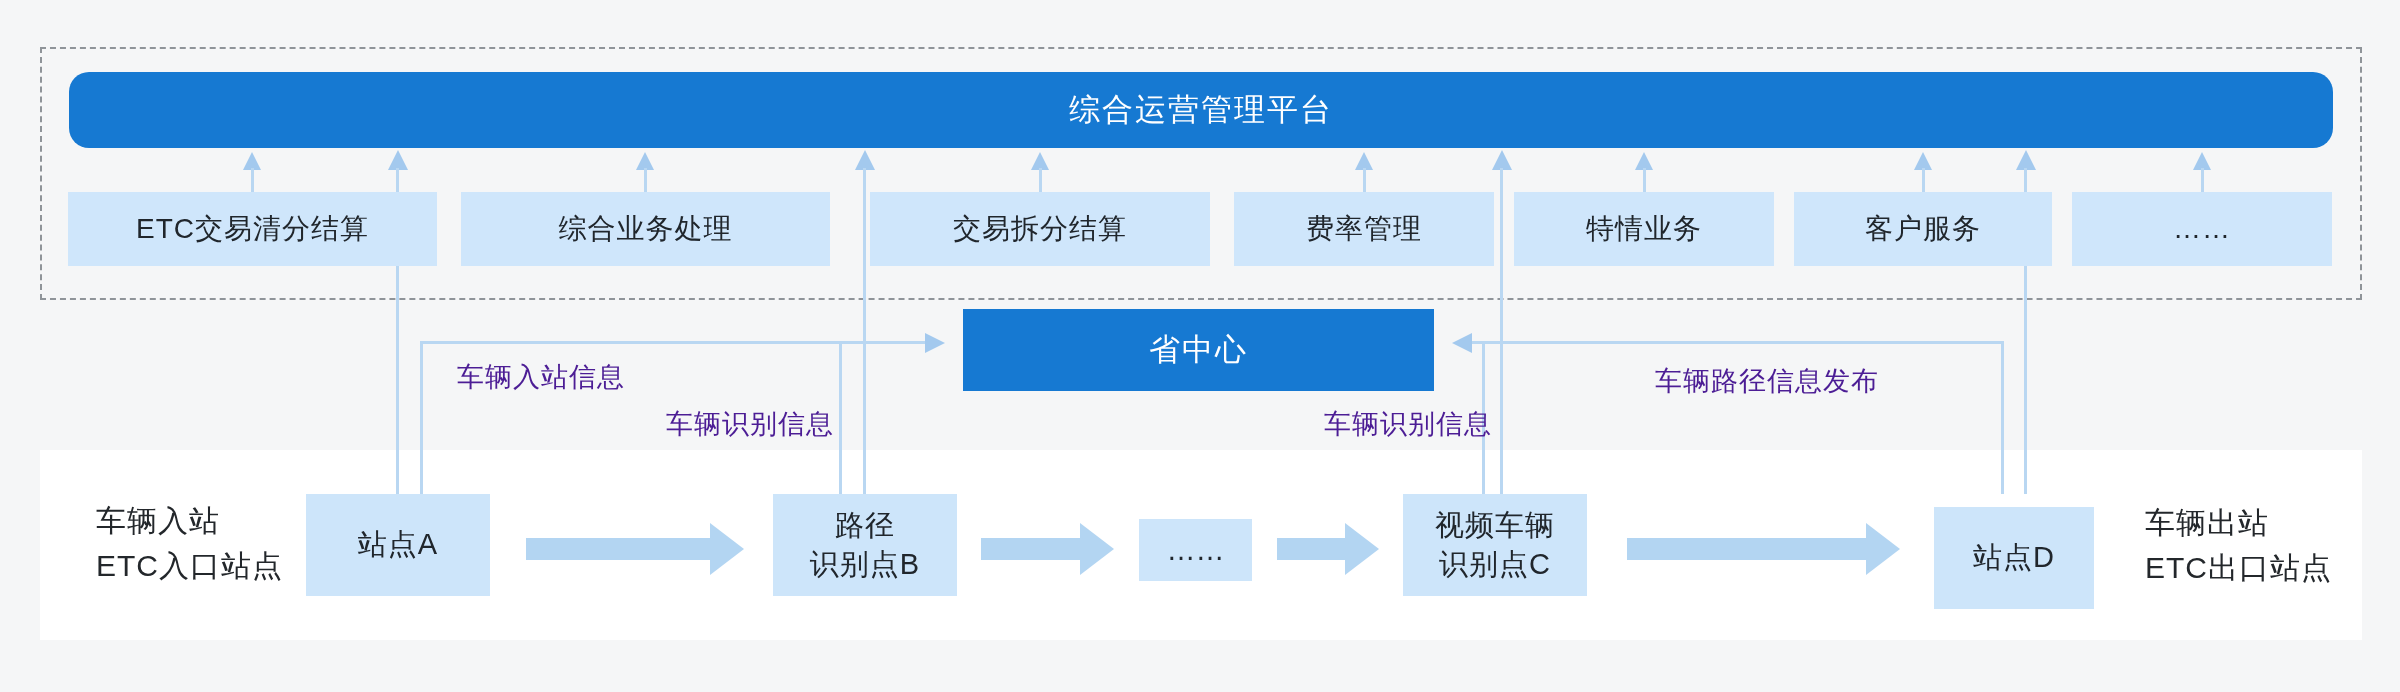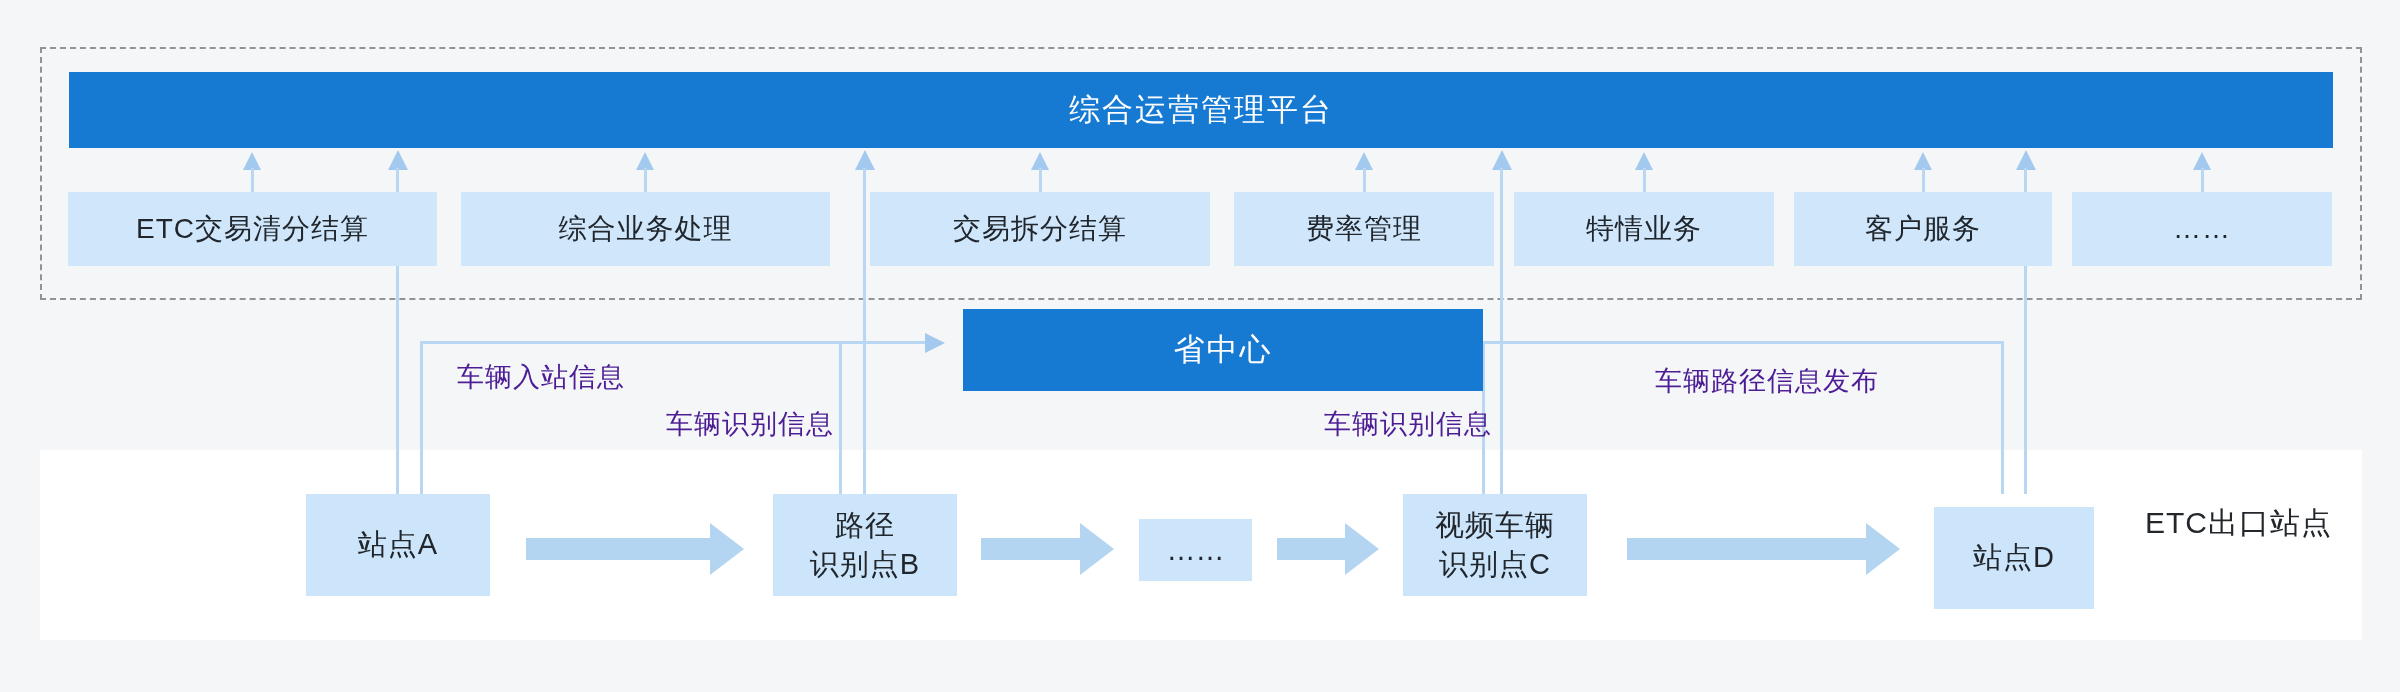--- a/index.html
+++ b/index.html
@@ -4,21 +4,21 @@
 <style>
   html,body{margin:0;padding:0;background:#f5f6f7;font-family:"Liberation Sans",sans-serif;}
   .diagram{position:relative;width:2400px;height:692px;background:#f5f6f7;overflow:hidden;}
 
   
   .dashed-box{position:absolute;left:40px;top:47px;width:2318px;height:249px;
     border:2px dashed #8f9499;z-index:0;}
 
   .platform-bar{position:absolute;left:69px;top:72px;width:2264px;height:76px;
     background:#1679d2;display:flex;align-items:center;justify-content:center;
-    color:#ffffff;font-size:31px;letter-spacing:2px;z-index:2;}
+    color:#ffffff;font-size:31px;letter-spacing:2px;z-index:2;border-radius:20px;}
 
   .module-box{position:absolute;top:192px;height:74px;background:#cfe6fb;
     display:flex;align-items:center;justify-content:center;color:#20262c;
     font-size:28px;letter-spacing:1px;z-index:2;}
 
   
   .up-head{position:absolute;width:0;height:0;border-left:9px solid transparent;
     border-right:9px solid transparent;border-bottom:18px solid #a3c9ee;z-index:1;}
   .up-stem{position:absolute;width:3px;background:#b9d7f2;z-index:1;}
 
@@ -26,21 +26,21 @@
   .long-head{position:absolute;width:0;height:0;border-left:10px solid transparent;
     border-right:10px solid transparent;border-bottom:20px solid #a3c9ee;z-index:1;}
   .vline{position:absolute;width:3px;background:#b9d7f2;z-index:1;}
   .hline{position:absolute;height:3px;background:#b9d7f2;z-index:1;}
   .head-right{position:absolute;width:0;height:0;border-top:10px solid transparent;
     border-bottom:10px solid transparent;border-left:20px solid #a3c9ee;z-index:1;}
   .head-left{position:absolute;width:0;height:0;border-top:10px solid transparent;
     border-bottom:10px solid transparent;border-right:20px solid #a3c9ee;z-index:1;}
 
   
-  .province-box{position:absolute;left:963px;top:309px;width:520px;height:82px;
+  .province-box{position:absolute;left:963px;top:309px;width:471px;height:82px;
     background:#1679d2;display:flex;align-items:center;justify-content:center;
     color:#ffffff;font-size:31px;letter-spacing:2px;z-index:2;}
 
   .flow-label{position:absolute;color:#4c1d95;font-size:27px;letter-spacing:1px;z-index:3;white-space:nowrap;}
 
   
   .road-panel{position:absolute;left:40px;top:450px;width:2322px;height:190px;background:#ffffff;z-index:0;}
 
   .station-box{position:absolute;top:494px;height:102px;background:#cde5fa;
     display:flex;flex-direction:column;align-items:center;justify-content:center;
@@ -128,21 +128,26 @@
     <span>省中心</span>
   </div>
 
   <div class="flow-label" style="left:457px;top:359px;">车辆入站信息</div>
   <div class="flow-label" style="left:666px;top:406px;">车辆识别信息</div>
   <div class="flow-label" style="left:1324px;top:406px;">车辆识别信息</div>
   <div class="flow-label" style="left:1655px;top:363px;">车辆路径信息发布</div>
 
   <div class="road-panel"></div>
 
+  <div class="caption" style="left:96px;top:498px;">
+    <div>车辆入站</div>
+    <div>ETC入口站点</div>
+  </div>
   <div class="caption" style="left:2145px;top:500px;">
+    <div>车辆出站</div>
     <div>ETC出口站点</div>
   </div>
 
   <div class="station-box" style="left:773px;width:184px;">
     <div>路径</div>
     <div>识别点B</div>
   </div>
   <div class="station-box" style="left:306px;width:184px;">
     <div>站点A</div>
   </div>

